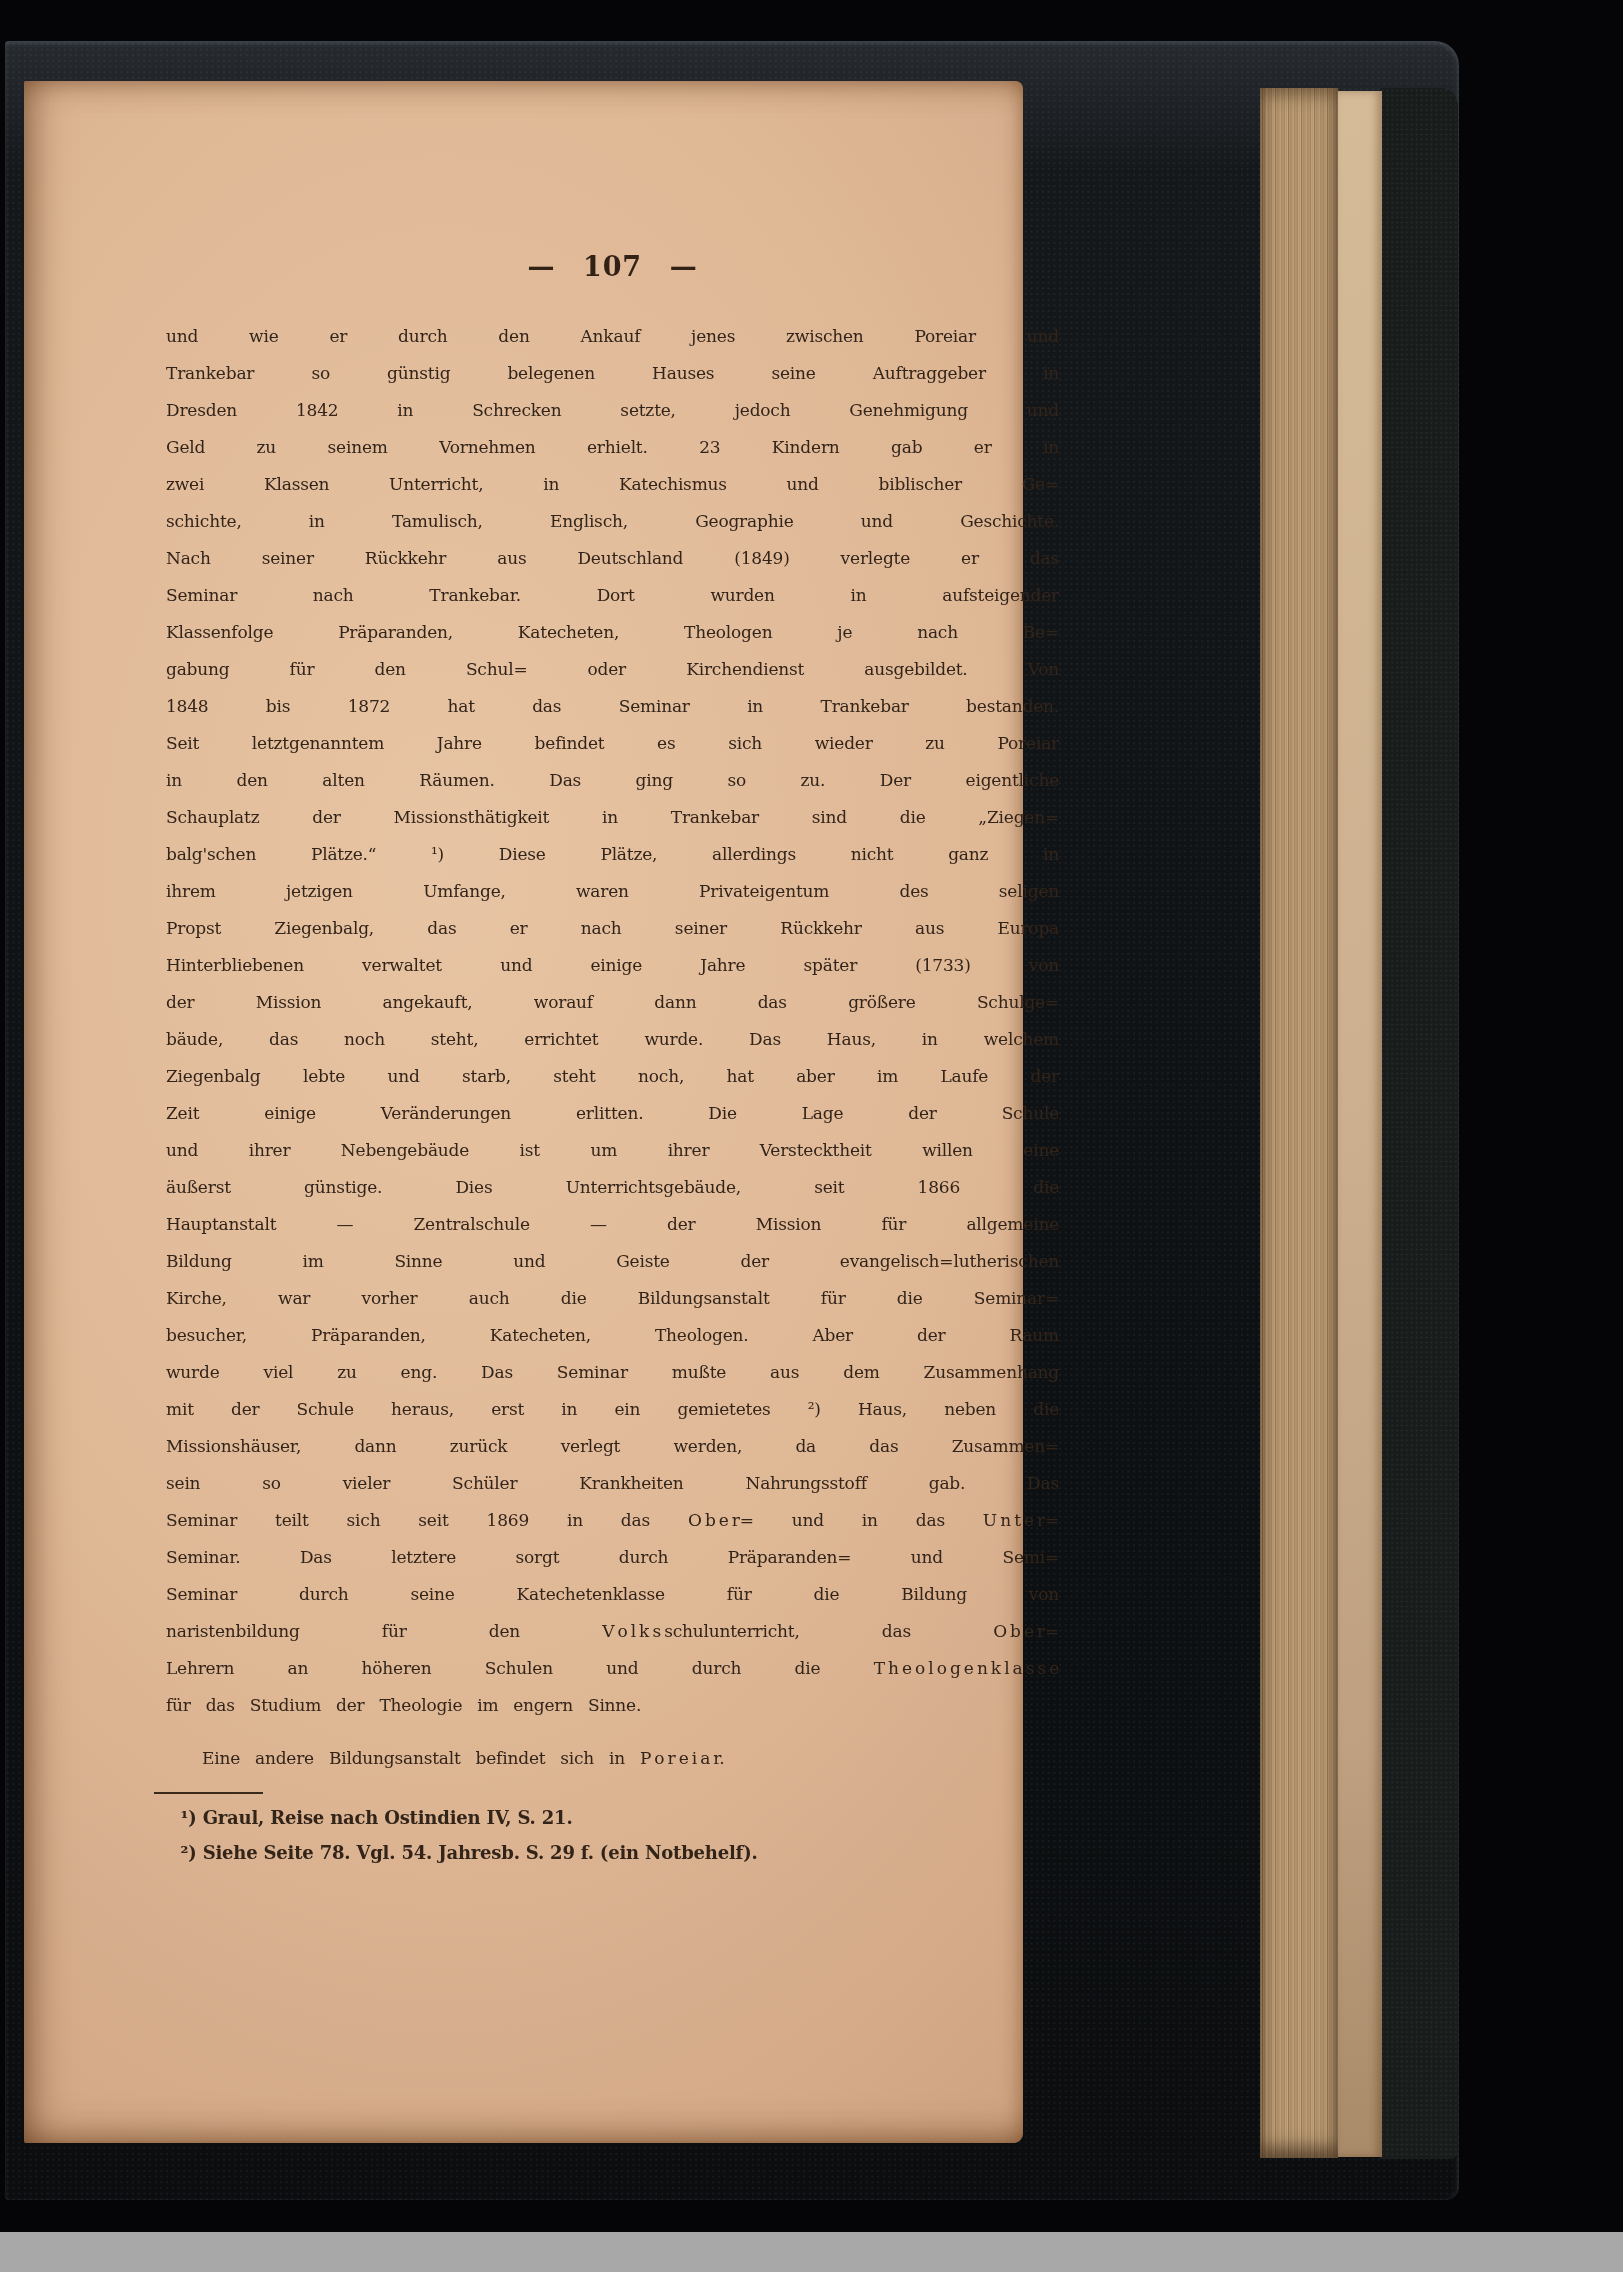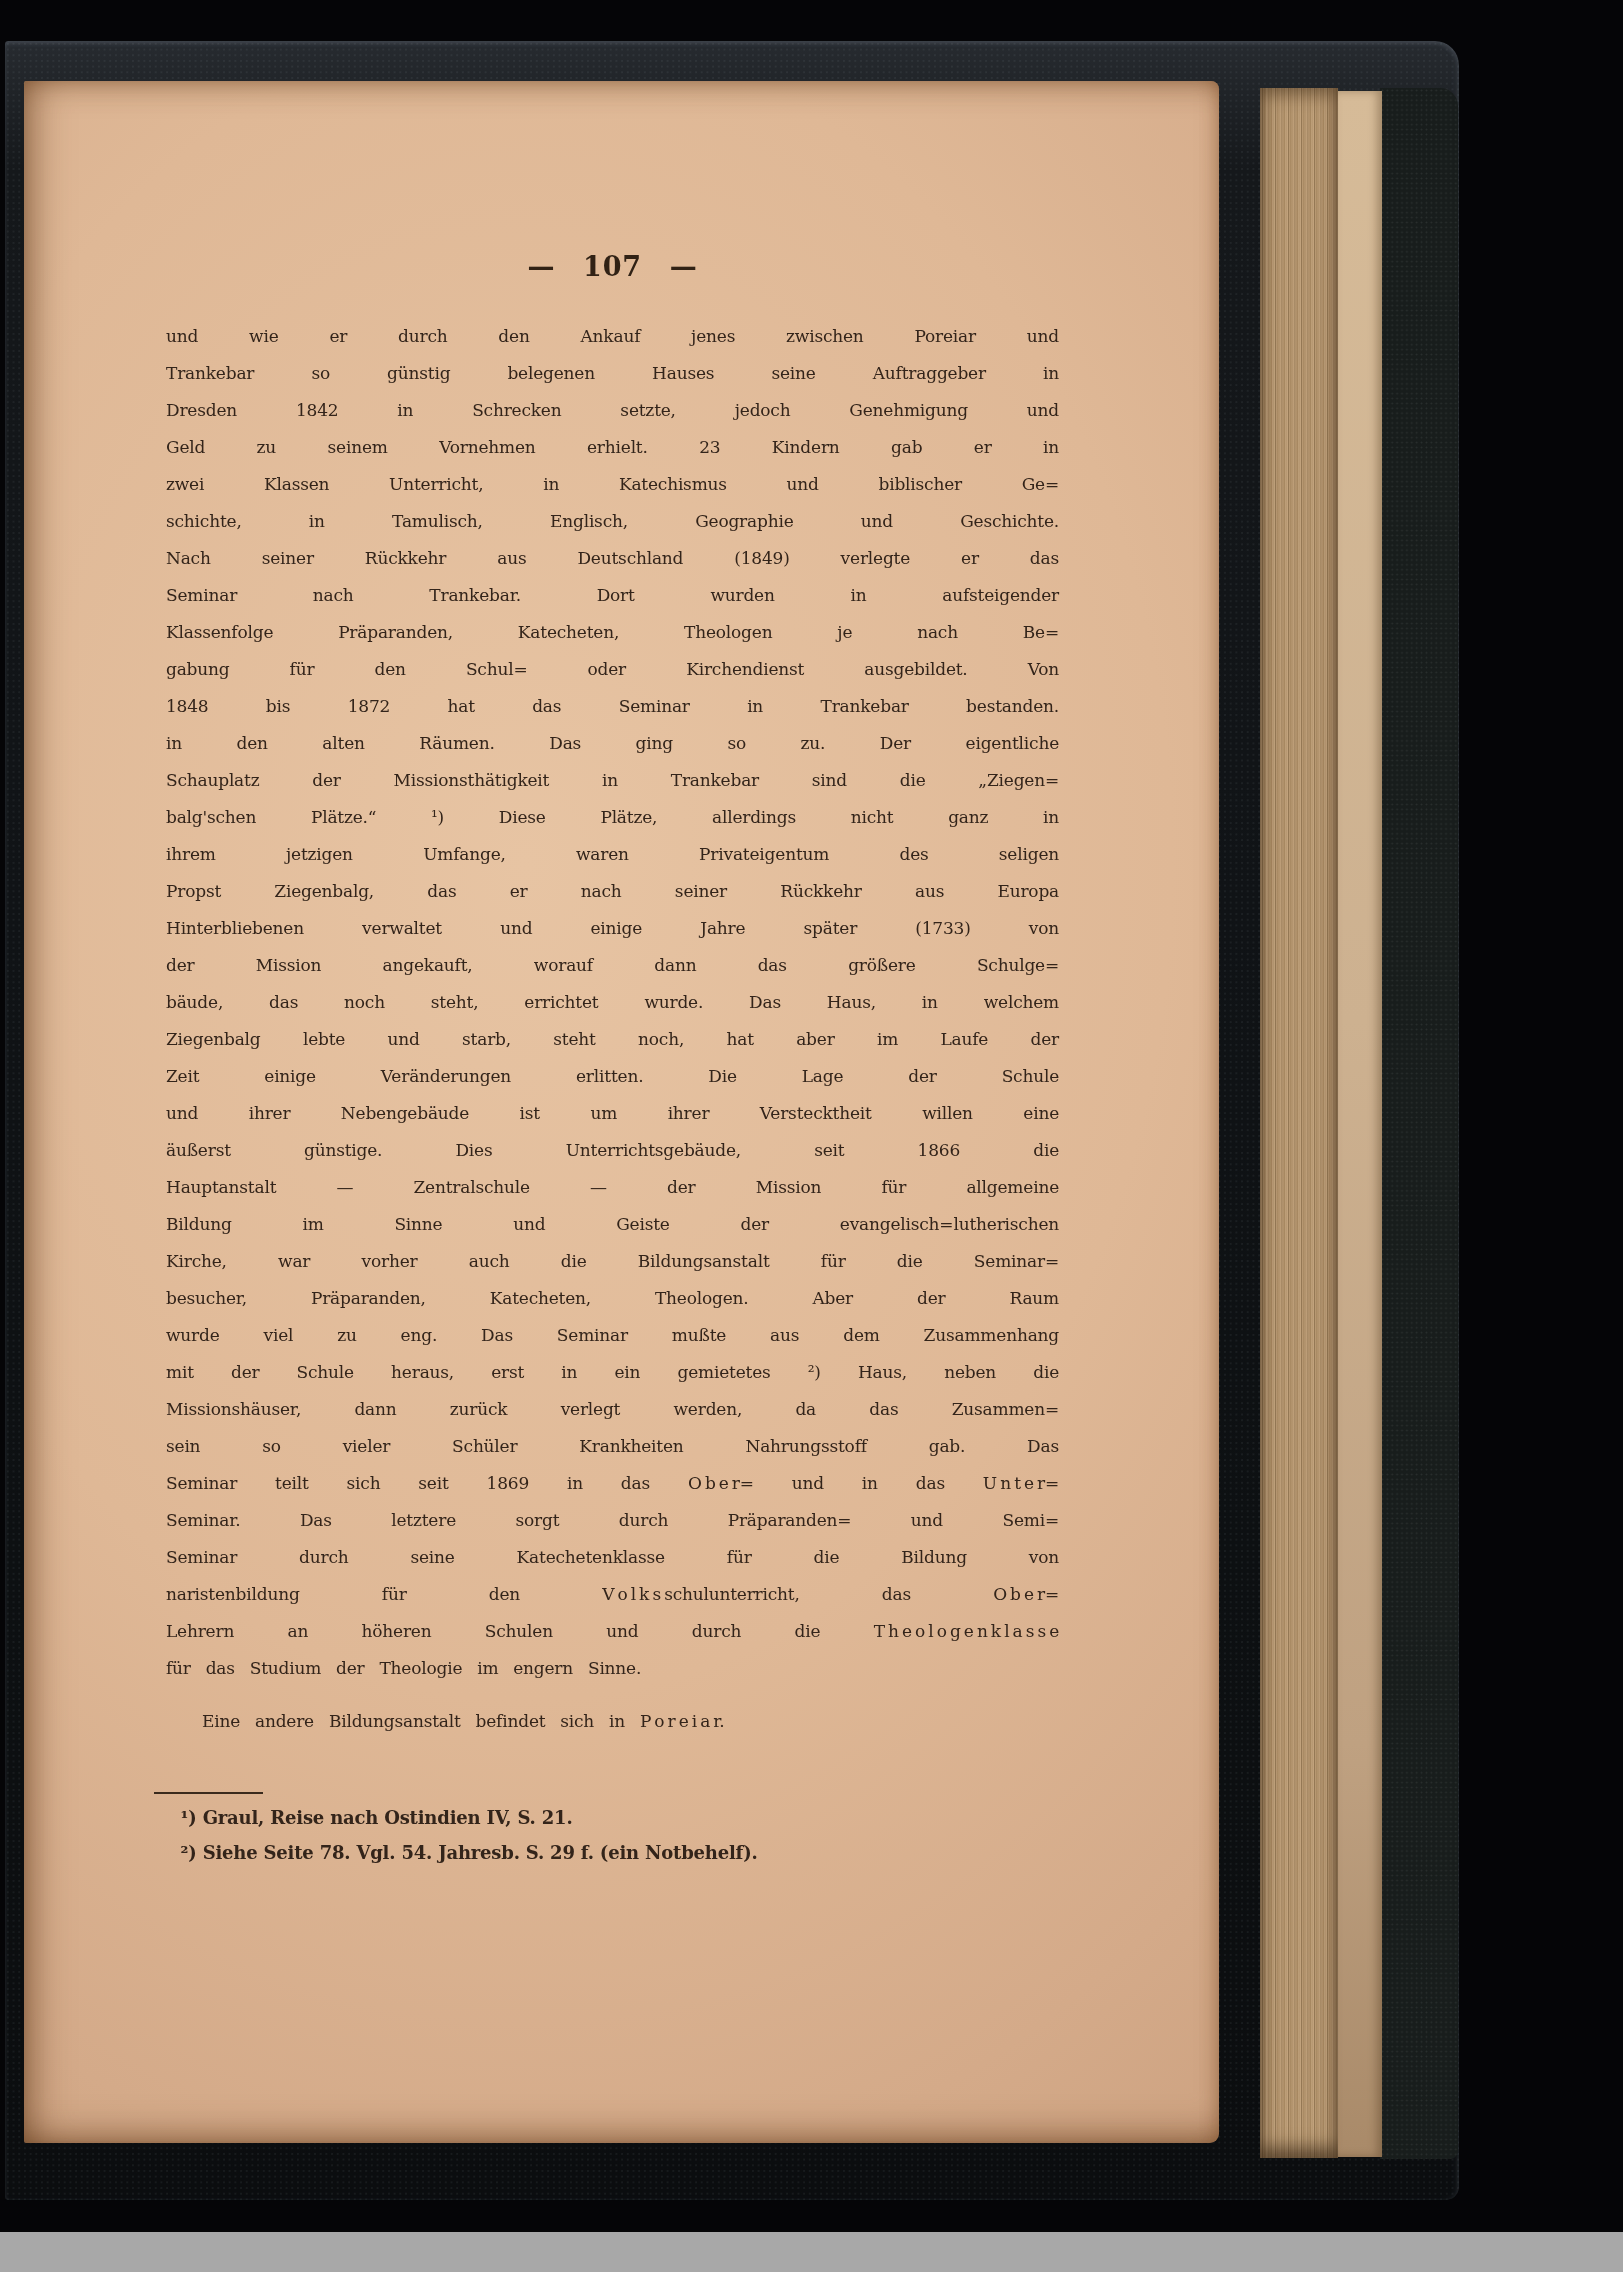--- a/index.html
+++ b/index.html
@@ -33,21 +33,21 @@
       #b3946e 0px,#c2a37d 1.6px,#8f7350 2.4px,#bb9c76 3.2px,#a5865f 4.9px,#c6a882 6.5px);
     box-shadow: inset 0 8px 14.6px rgba(60,40,20,0.45), inset 0 -11.4px 16px rgba(40,25,12,0.55);
   }
   .page-block-edge {
     position:absolute; left:1338px; top:91px; width:44px; height:2066px;
     background:linear-gradient(180deg,#d6bb98 0%,#cdb190 45%,#bfa181 80%,#a98a69 100%);
     box-shadow: inset -4.9px 0 8px rgba(70,45,20,0.35);
   }
   
   .page {
-    position:absolute; left:24px; top:81px; width:1195px; height:2062px;
+    position:absolute; left:24px; top:81px; width:999px; height:2062px;
     background:radial-gradient(ellipse 120% 90% at 42% 38%,
       #e7c4a3 0%, #dfb896 45%, #d4aa89 72%, #c69a78 100%);
     border-radius:2.4px 8px 9.7px 2.4px;
     box-shadow:
       inset 23px 0 41px -18px rgba(90,50,20,0.60),
       inset -8px 0 18px -8px rgba(120,70,30,0.40),
       inset 0 18px 34px -21px rgba(100,60,25,0.55),
       inset 0 -23px 39px -21px rgba(95,55,22,0.60);
   }
   .page-number {
@@ -98,20 +98,21 @@
         <div class="t-line">Trankebar so günstig belegenen Hauses seine Auftraggeber in</div>
         <div class="t-line">Dresden 1842 in Schrecken setzte, jedoch Genehmigung und</div>
         <div class="t-line">Geld zu seinem Vornehmen erhielt.  23 Kindern gab er in</div>
         <div class="t-line">zwei Klassen Unterricht, in Katechismus und biblischer Ge=</div>
         <div class="t-line">schichte, in Tamulisch, Englisch, Geographie und Geschichte.</div>
         <div class="t-line">Nach seiner Rückkehr aus Deutschland (1849) verlegte er das</div>
         <div class="t-line">Seminar nach Trankebar.  Dort wurden in aufsteigender</div>
         <div class="t-line">Klassenfolge Präparanden, Katecheten, Theologen je nach Be=</div>
         <div class="t-line">gabung für den Schul= oder Kirchendienst ausgebildet.  Von</div>
         <div class="t-line">1848 bis 1872 hat das Seminar in Trankebar bestanden.</div>
+        <div class="t-line">Seit letztgenanntem Jahre befindet es sich wieder zu Poreiar</div>
         <div class="t-line">in den alten Räumen.  Das ging so zu.  Der eigentliche</div>
         <div class="t-line">Schauplatz der Missionsthätigkeit in Trankebar sind die „Ziegen=</div>
         <div class="t-line">balg'schen Plätze.“ ¹)  Diese Plätze, allerdings nicht ganz in</div>
         <div class="t-line">ihrem jetzigen Umfange, waren Privateigentum des seligen</div>
         <div class="t-line">Propst Ziegenbalg, das er nach seiner Rückkehr aus Europa</div>
         <div class="t-line">Hinterbliebenen verwaltet und einige Jahre später (1733) von</div>
         <div class="t-line">der Mission angekauft, worauf dann das größere Schulge=</div>
         <div class="t-line">bäude, das noch steht, errichtet wurde.  Das Haus, in welchem</div>
         <div class="t-line">Ziegenbalg lebte und starb, steht noch, hat aber im Laufe der</div>
         <div class="t-line">Zeit einige Veränderungen erlitten.  Die Lage der Schule</div>

